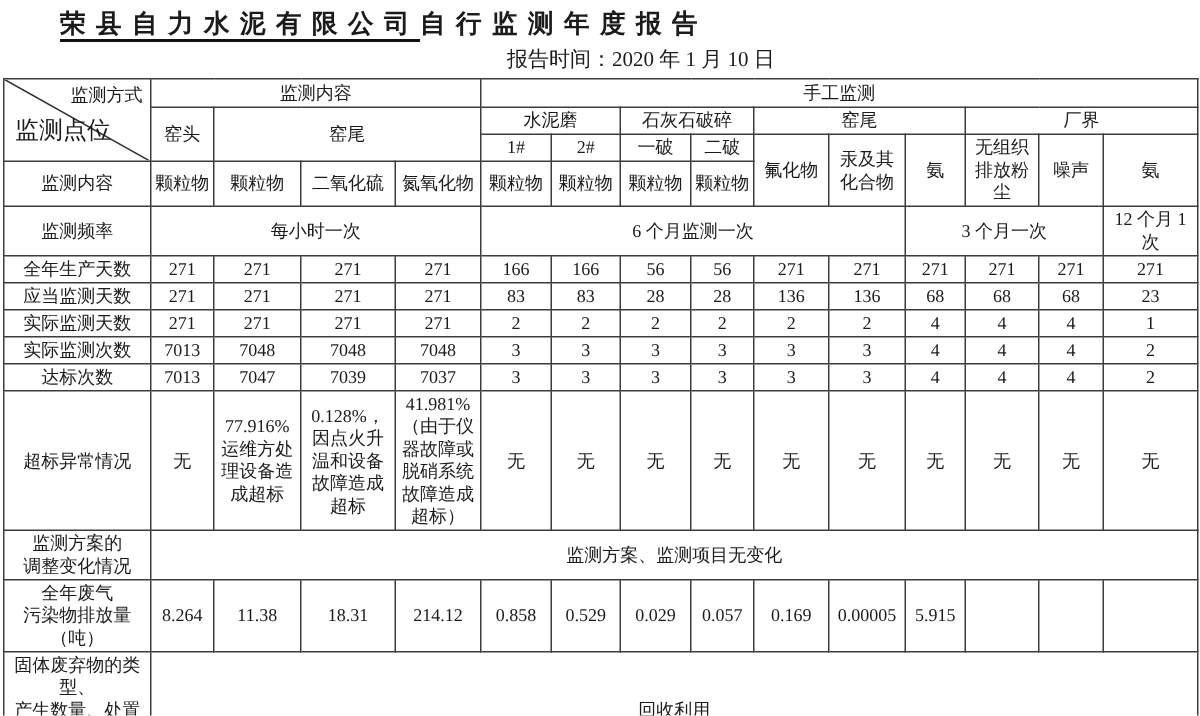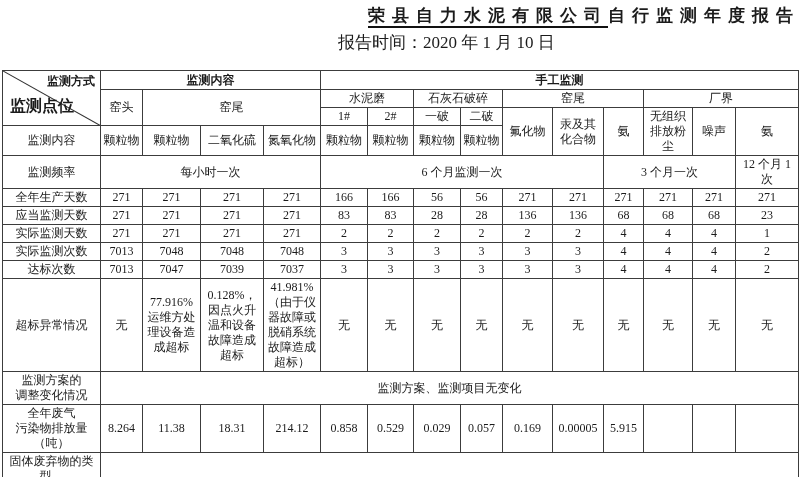--- a/index.html
+++ b/index.html
@@ -3,25 +3,25 @@
 <meta charset="utf-8">
 <style>
   html,body{margin:0;padding:0;background:#ffffff;}
   body{
     width:800px;height:477px;overflow:hidden;position:relative;
     font-family:"Liberation Serif","DejaVu Serif",serif;
     color:#1b1b1b;
   }
   
   .title{
-    margin-top:4px;text-align:right;font-size:17px;font-weight:bold;
+    margin-top:4px;text-align:left;font-size:17px;font-weight:bold;
     letter-spacing:7px;white-space:nowrap;padding-left:40px;
   }
   .title .t-underline{border-bottom:2px solid #111;padding-bottom:1px;}
-  .report-time{font-size:17px;margin:4px 0 16px 338px;}
+  .report-time{font-size:14px;margin:4px 0 3px 338px;}
   
   table.rpt{
     border-collapse:collapse;table-layout:fixed;width:796px;margin-left:2px;
     border:1px solid #3c3c3c;
   }
   table.rpt td{
     border:1px solid #3c3c3c;text-align:center;vertical-align:middle;
     font-size:12px;line-height:1.25;padding:1px 2px;overflow:hidden;
     white-space:pre-line;
   }
@@ -54,21 +54,21 @@
       <col style="width: 47px;">
       <col style="width: 42px;">
       <col style="width: 50px;">
       <col style="width: 51px;">
       <col style="width: 40px;">
       <col style="width: 49px;">
       <col style="width: 43px;">
       <col style="width: 63px;">
     </colgroup>
   <tbody>
-      <tr style="height: 19px; font-weight: bold;">
+      <tr style="height: 19px;">
         <td rowspan="3" class="corner"><svg class="diag" viewBox="0 0 98 50" preserveAspectRatio="none">
             <line x1="0" y1="0" x2="98" y2="50"></line>
           </svg><span class="c-top">监测方式</span><span class="c-bot">监测点位</span></td>
         <td colspan="4">监测内容</td>
         <td colspan="10">手工监测</td>
       </tr>
       <tr style="height: 17px;">
         <td rowspan="2">窑头</td>
         <td colspan="3" rowspan="2">窑尾</td>
         <td colspan="2">水泥磨</td>

